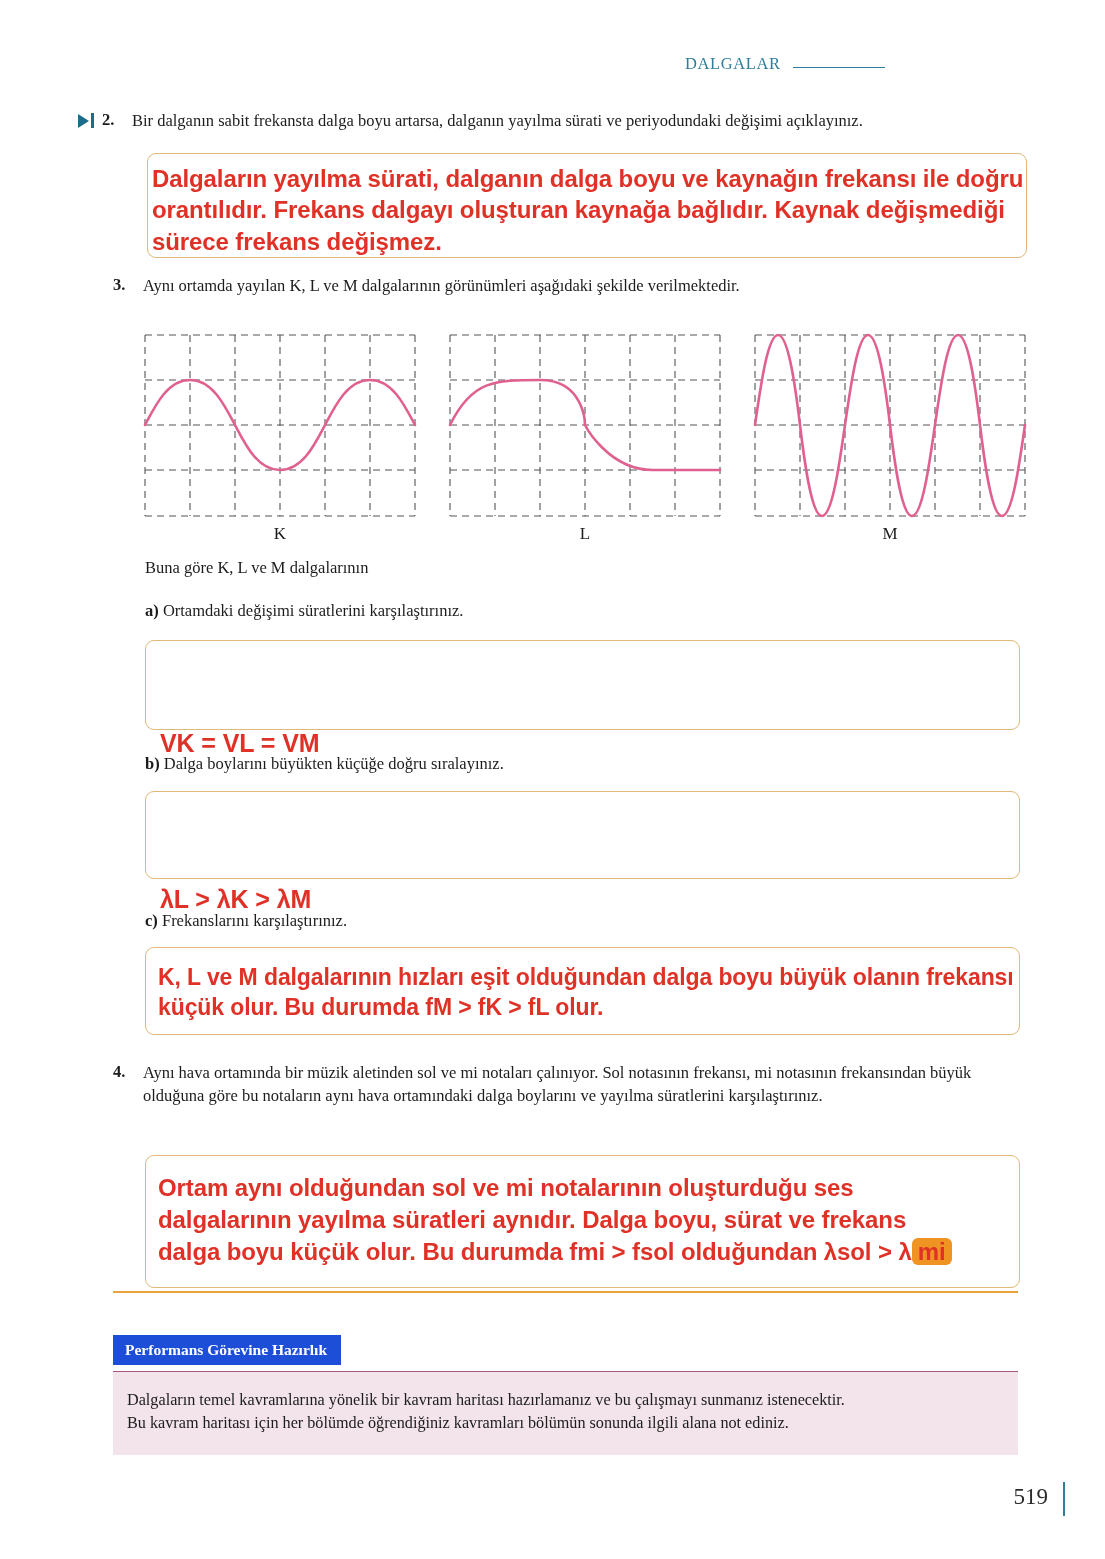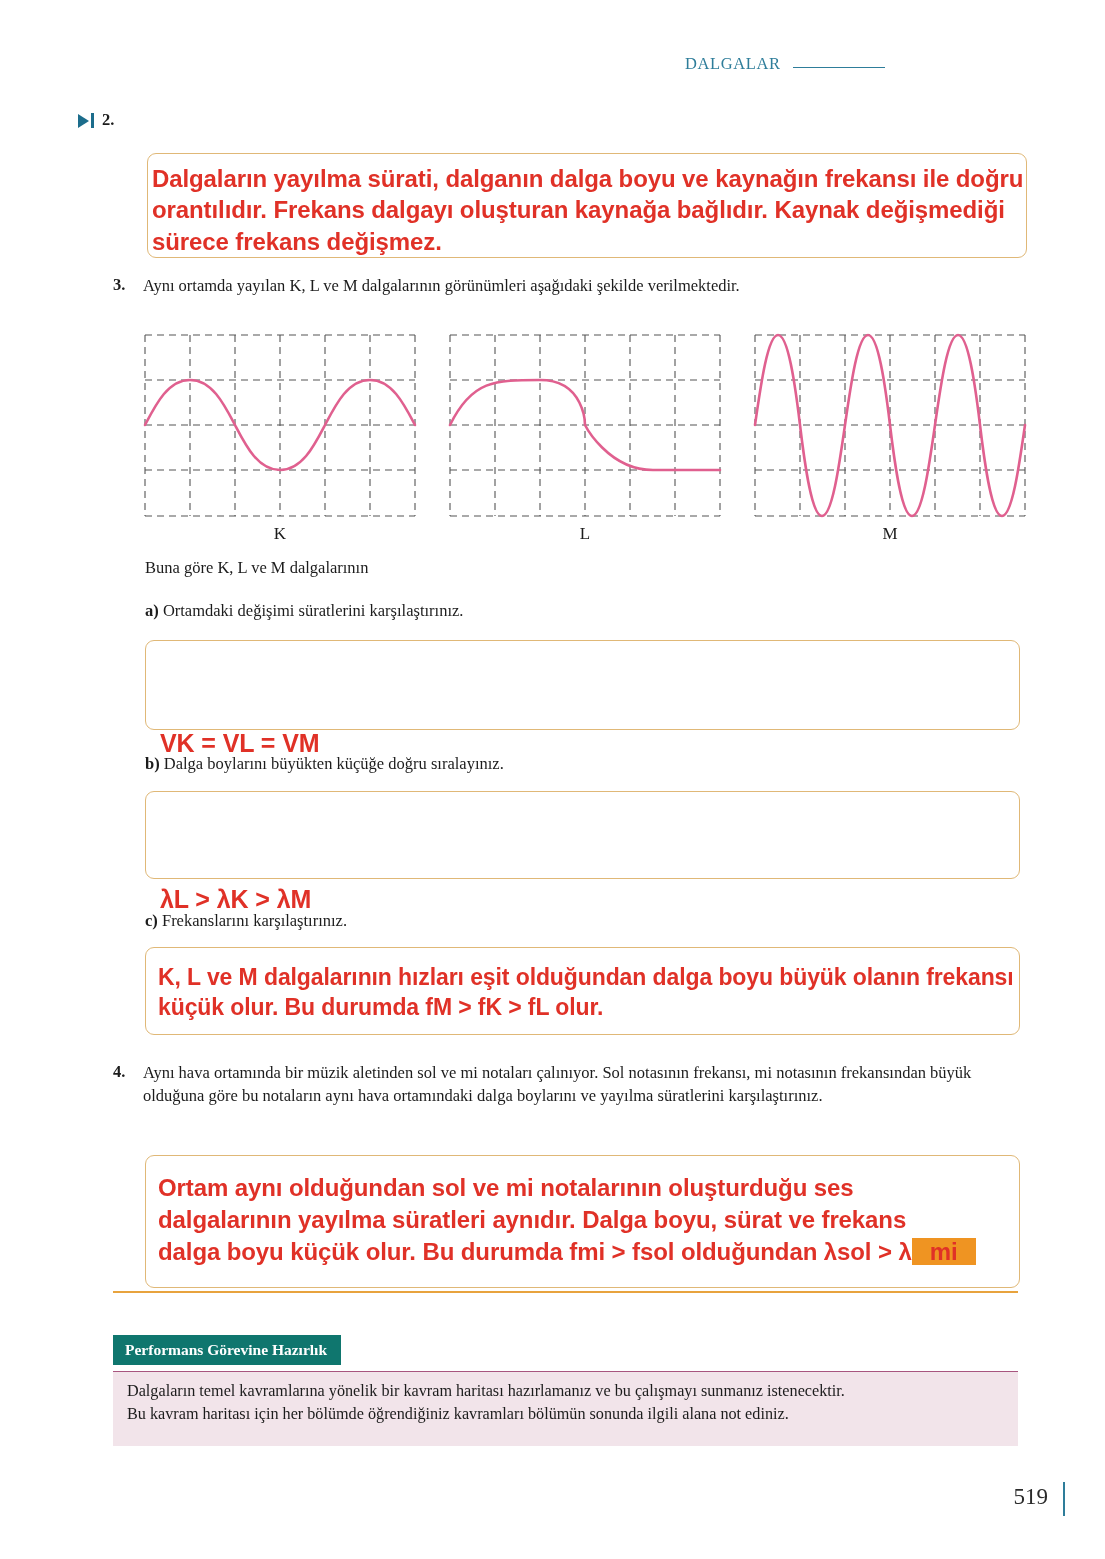--- a/index.html
+++ b/index.html
@@ -129,45 +129,46 @@
     left: 113px;
     top: 1291px;
     width: 905px;
     height: 0;
     border-top: 2.2px solid #e8a33d;
   }
 
   
   .hl-orange {
     background: #ef9422;
-    padding: 0 18px;
+    padding: 0 6px;
+    border-radius: 6px;
   }
 
   
   .perf-tab {
     position: absolute;
     left: 113px;
     top: 1335px;
-    background: #0f766e;
+    background: #1d4ed8;
     color: #ffffff;
     font-family: "Liberation Serif", serif;
     font-weight: bold;
     font-size: 15.5px;
     padding: 6px 14px 7px 12px;
     line-height: 1.1;
   }
   .perf-body {
     position: absolute;
     left: 113px;
     top: 1371px;
     width: 905px;
     background: #f2e4ea;
     border-top: 1.4px solid #a8557f;
     box-sizing: border-box;
-    padding: 8px 16px 20px 14px;
+    padding: 17px 16px 20px 14px;
   }
   .perf-body p {
     margin: 0;
     font-size: 16.2px;
     line-height: 1.42;
     color: #1c1c1c;
   }
 
   
   .pagenum {
@@ -194,20 +195,21 @@
   <span class="header-title">DALGALAR</span>
   <span class="header-rule"></span>
 </div>
 
 <div class="q-row" style="left:78px; top:110px; width:960px;">
   <span class="q-marker">
     <span class="tri"></span>
       <span class="vbar"></span>
   </span>
   <span class="q-num">2.</span>
+  <span class="q-text" style="max-width:880px;">Bir dalganın sabit frekansta dalga boyu artarsa, dalganın yayılma sürati ve periyodundaki değişimi açıklayınız.</span>
 </div>
 
 <div class="ansbox" style="left:147px; top:153px; width:880px; height:105px;"></div>
 <div class="ansbox-text" style="left:152px; top:163px; width:900px; font-size:24px; line-height:1.31; white-space:pre-line;">Dalgaların yayılma sürati, dalganın dalga boyu ve kaynağın frekansı ile doğru
 orantılıdır. Frekans dalgayı oluşturan kaynağa bağlıdır. Kaynak değişmediği
 sürece frekans değişmez.</div>
 
 <div class="q-row" style="left:113px; top:275px; width:930px;">
   <span class="q-num">3.</span>
   <span class="q-text" style="max-width:880px;">Aynı ortamda yayılan K, L ve M dalgalarının görünümleri aşağıdaki şekilde verilmektedir.</span>

